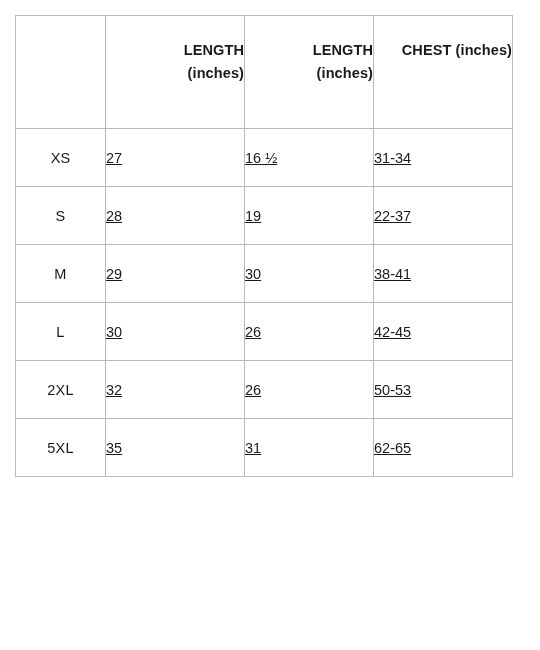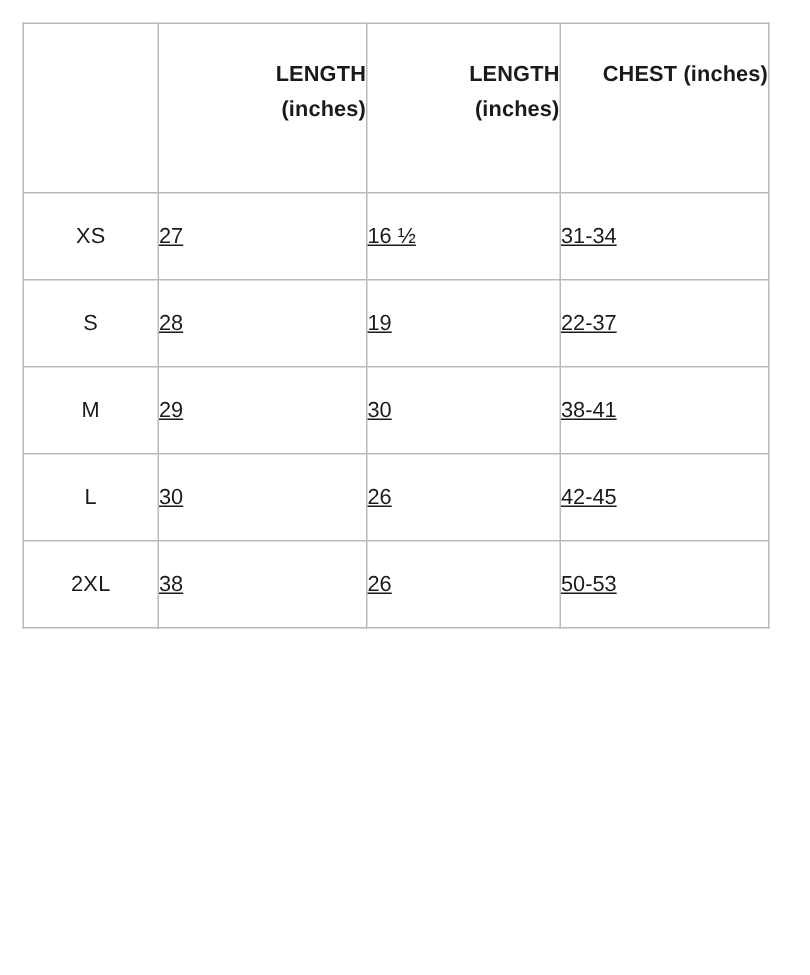--- a/index.html
+++ b/index.html
@@ -138,19 +138,25 @@
         <td class="value-cell">38-41</td>
       </tr>
       <tr>
         <td class="size-cell">L</td>
         <td class="value-cell">30</td>
         <td class="value-cell">26</td>
         <td class="value-cell">42-45</td>
       </tr>
       <tr>
         <td class="size-cell">2XL</td>
-        <td class="value-cell">38</td>
+        <td class="value-cell">32</td>
         <td class="value-cell">26</td>
         <td class="value-cell">50-53</td>
+      </tr>
+      <tr>
+        <td class="size-cell">5XL</td>
+        <td class="value-cell">35</td>
+        <td class="value-cell">31</td>
+        <td class="value-cell">62-65</td>
       </tr>
     </tbody>
   </table>
 </div>
 
 </body></html>

